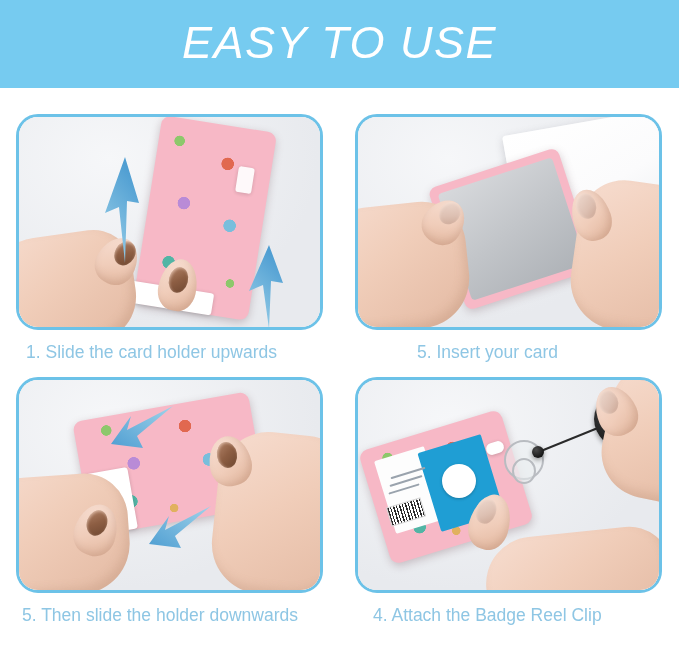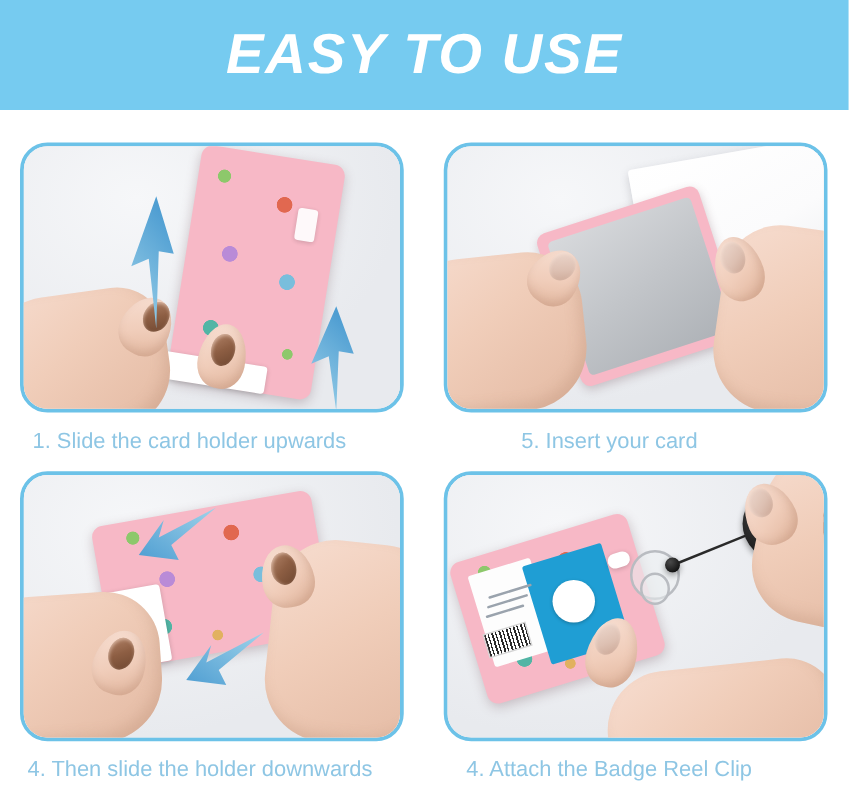--- a/index.html
+++ b/index.html
@@ -21,21 +21,21 @@
     height: 88px;
     background: #76cbf0;
     display: flex;
     align-items: center;
     justify-content: center;
     box-sizing: border-box;
   }
   .header-title {
     color: #ffffff;
     font-size: 45px;
-    font-weight: bold;
+    font-weight: normal;
     font-style: italic;
     letter-spacing: 1.5px;
     font-family: "Liberation Sans", sans-serif;
     line-height: 1;
     white-space: nowrap;
     transform: translateY(-2px);
   }
 
   
   .steps-grid {
@@ -335,21 +335,21 @@
             <defs>
               <linearGradient id="ag4" x1="1" y1="0" x2="0" y2="1">
                 <stop offset="0%" stop-color="#9fd3ea"></stop>
                 <stop offset="100%" stop-color="#4f9ed2"></stop>
               </linearGradient>
             </defs>
             <path d="M64 2 L18 26 L22 12 L2 40 L34 44 L28 32 Z" fill="url(#ag4)"></path>
           </svg>
         </div>
       </div>
-      <div class="step-caption cap-indent-3">4. Then slide the holder downwards</div>
+      <div class="step-caption cap-indent-3">5. Then slide the holder downwards</div>
     </div>
 
     <div class="step-cell">
       <div class="photo-frame">
         <div class="scene">
           <div class="scene-bg-soft"></div>
 
           <div class="dino-card" style="left:14px; top:48px; width:148px; height:118px; transform:rotate(-17deg);"></div>
 
           <div class="id-info-area" style="left:26px; top:72px; width:52px; height:76px; transform:rotate(-17deg);"></div>

